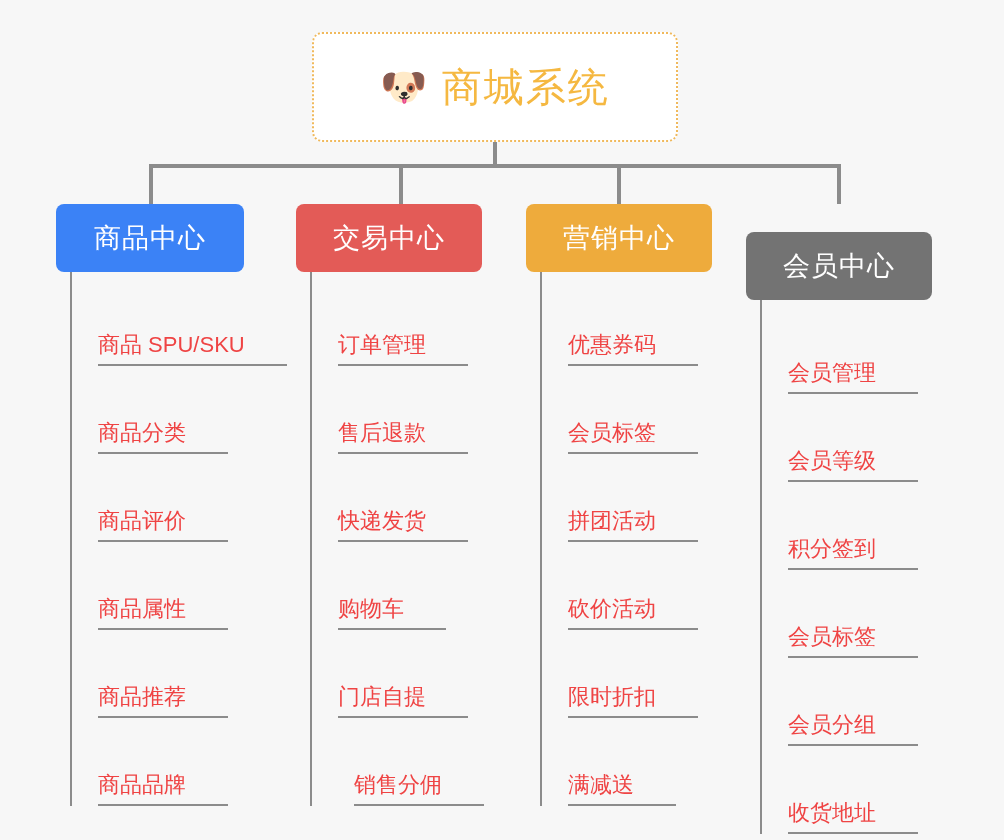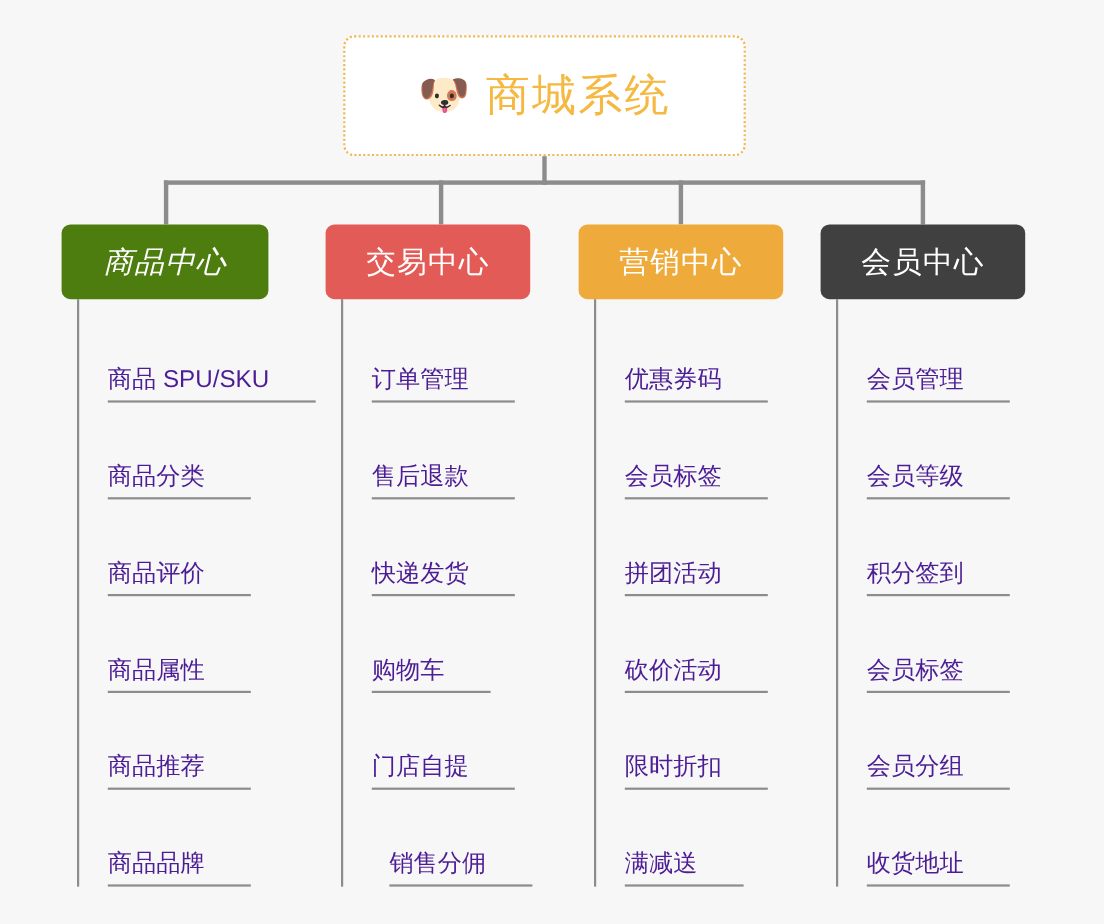--- a/index.html
+++ b/index.html
@@ -113,21 +113,21 @@
   }
   .leaf-item {
     height: 88px;
     display: flex;
     align-items: flex-end;
     box-sizing: border-box;
   }
   .leaf-label {
     display: inline-block;
     font-size: 22px;
-    color: #4c1d95;
+    color: #ef4444;
     padding-bottom: 7px;
     padding-right: 42px;
     border-bottom: 2px solid #8c8c8c;
     white-space: nowrap;
     line-height: 1.15;
   }
 </style>
 </head>
 <body style="background: rgb(247, 247, 247);">
 
@@ -139,21 +139,21 @@
   </div>
 
   <div class="conn conn-v-root" style="background: rgb(140, 140, 140);"></div>
   <div class="conn conn-h-bus" style="background: rgb(140, 140, 140);"></div>
   <div class="conn conn-drop d1" style="background: rgb(140, 140, 140);"></div>
   <div class="conn conn-drop d2" style="background: rgb(140, 140, 140);"></div>
   <div class="conn conn-drop d3" style="background: rgb(140, 140, 140);"></div>
   <div class="conn conn-drop d4" style="background: rgb(140, 140, 140);"></div>
 
   <div class="column c1">
-    <div class="cat-box" style="background: #4d7c0f; font-style: italic;">
+    <div class="cat-box" style="background: #3b82f6;">
       <span>商品中心</span>
     </div>
     <div class="leaf-list">
       <div class="leaf-spine" style="background: rgb(140, 140, 140);"></div>
       <div class="leaf-item">
           <span class="leaf-label" style="border-bottom-color: rgb(140, 140, 140);">商品 SPU/SKU</span>
         </div>
       <div class="leaf-item">
           <span class="leaf-label" style="border-bottom-color: rgb(140, 140, 140);">商品分类</span>
         </div>
@@ -220,21 +220,21 @@
       <div class="leaf-item">
           <span class="leaf-label" style="border-bottom-color: rgb(140, 140, 140);">限时折扣</span>
         </div>
       <div class="leaf-item">
           <span class="leaf-label" style="border-bottom-color: rgb(140, 140, 140);">满减送</span>
         </div>
     </div>
   </div>
 
   <div class="column c4">
-    <div class="cat-box" style="background: #404040;">
+    <div class="cat-box" style="background: #737373; margin-top: 28px;">
       <span>会员中心</span>
     </div>
     <div class="leaf-list">
       <div class="leaf-spine" style="background: rgb(140, 140, 140);"></div>
       <div class="leaf-item">
           <span class="leaf-label" style="border-bottom-color: rgb(140, 140, 140);">会员管理</span>
         </div>
       <div class="leaf-item">
           <span class="leaf-label" style="border-bottom-color: rgb(140, 140, 140);">会员等级</span>
         </div>

